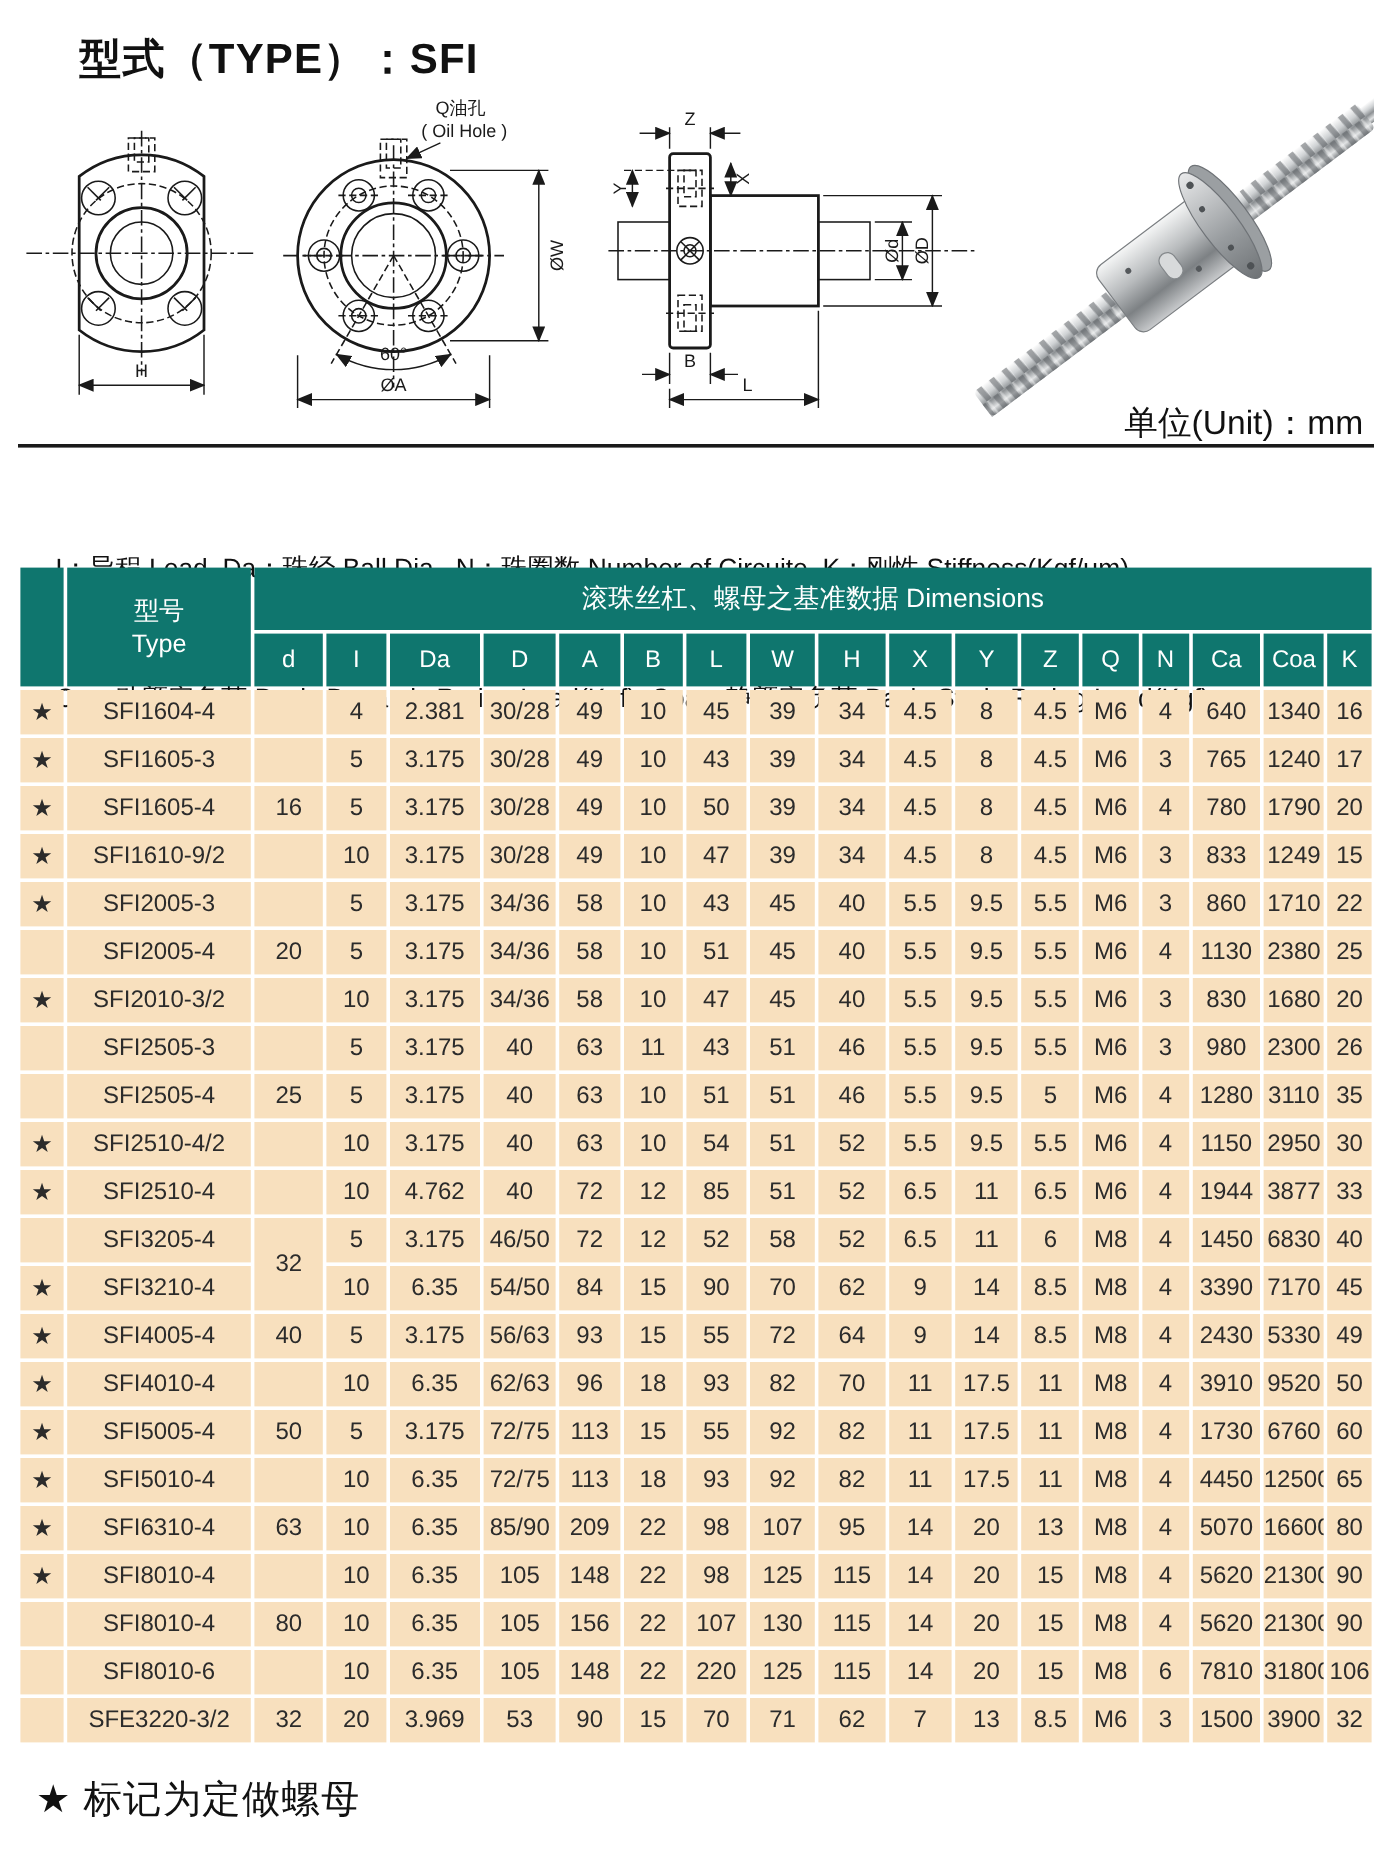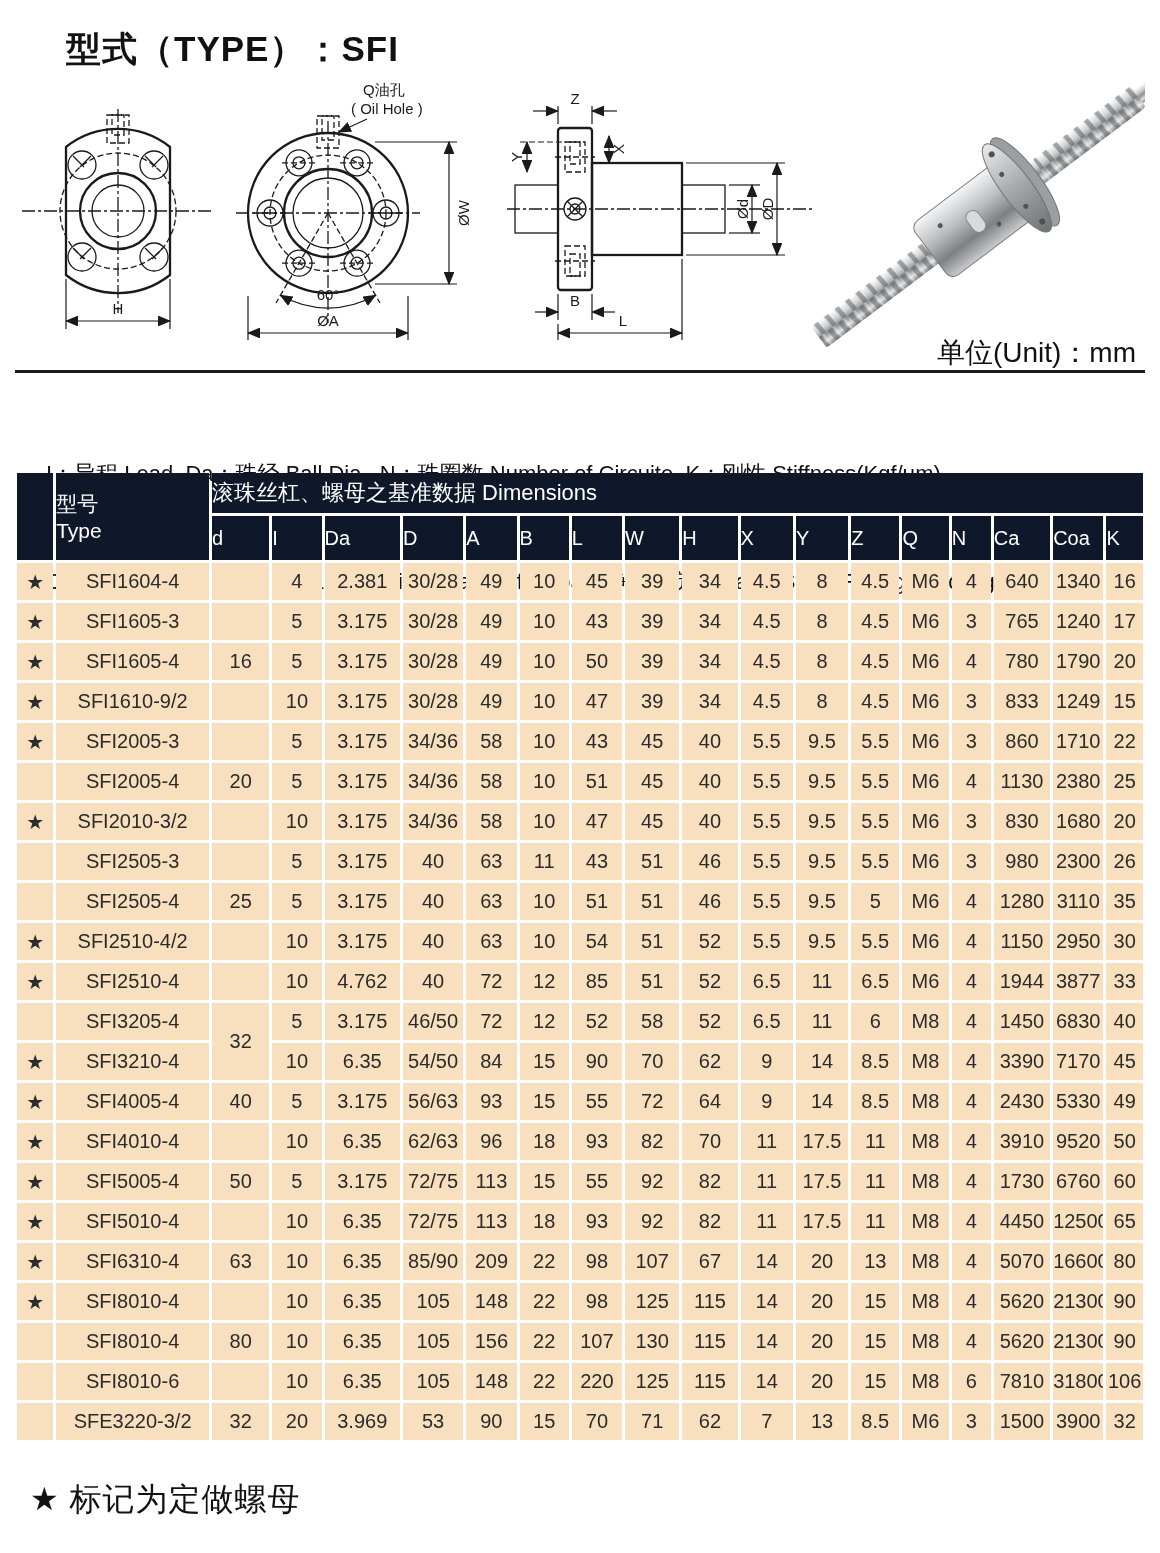--- a/index.html
+++ b/index.html
@@ -21,24 +21,24 @@
   }
   .legend{
     position:absolute;top:384px;left:46px;width:1100px;
     font-size:22px;line-height:36px;color:#111;white-space:pre;
   }
   .table-wrap{position:absolute;top:470px;left:14px;}
   table.spec{
     border-collapse:separate;border-spacing:3px;table-layout:fixed;width:1132px;
   }
   table.spec th{
-    background:#0f172a;color:#ffffff;font-weight:normal;
-    text-align:left;vertical-align:middle;padding:0;
+    background:#0f766e;color:#ffffff;font-weight:normal;
+    text-align:center;vertical-align:middle;padding:0;
   }
-  th.dims-title{font-size:22px;height:40px;}
+  th.dims-title{font-size:22px;height:52px;}
   th.colhead{font-size:20px;height:44px;}
   th.typehead{font-size:21px;line-height:27px;}
   th.gutter-head{background:transparent;}
   table.spec td{
     background:#f8e0be;color:#2b2b2b;font-size:20px;text-align:center;
     vertical-align:middle;height:37px;padding:0;overflow:hidden;white-space:nowrap;
   }
   td.star-cell{background:transparent;font-size:24px;color:#111;padding:0;}
   td.type-cell{text-align:left;padding-left:13px;margin-left:20px;}
   .footnote{
@@ -690,21 +690,21 @@
           <td class="star-cell">★</td>
           <td class="type-cell">SFI6310-4</td>
           <td>63</td>
           <td>10</td>
           <td>6.35</td>
           <td>85/90</td>
           <td>209</td>
           <td>22</td>
           <td>98</td>
           <td>107</td>
-          <td>67</td>
+          <td>95</td>
           <td>14</td>
           <td>20</td>
           <td>13</td>
           <td>M8</td>
           <td>4</td>
           <td>5070</td>
           <td>16600</td>
           <td>80</td>
         </tr>
         <tr>

